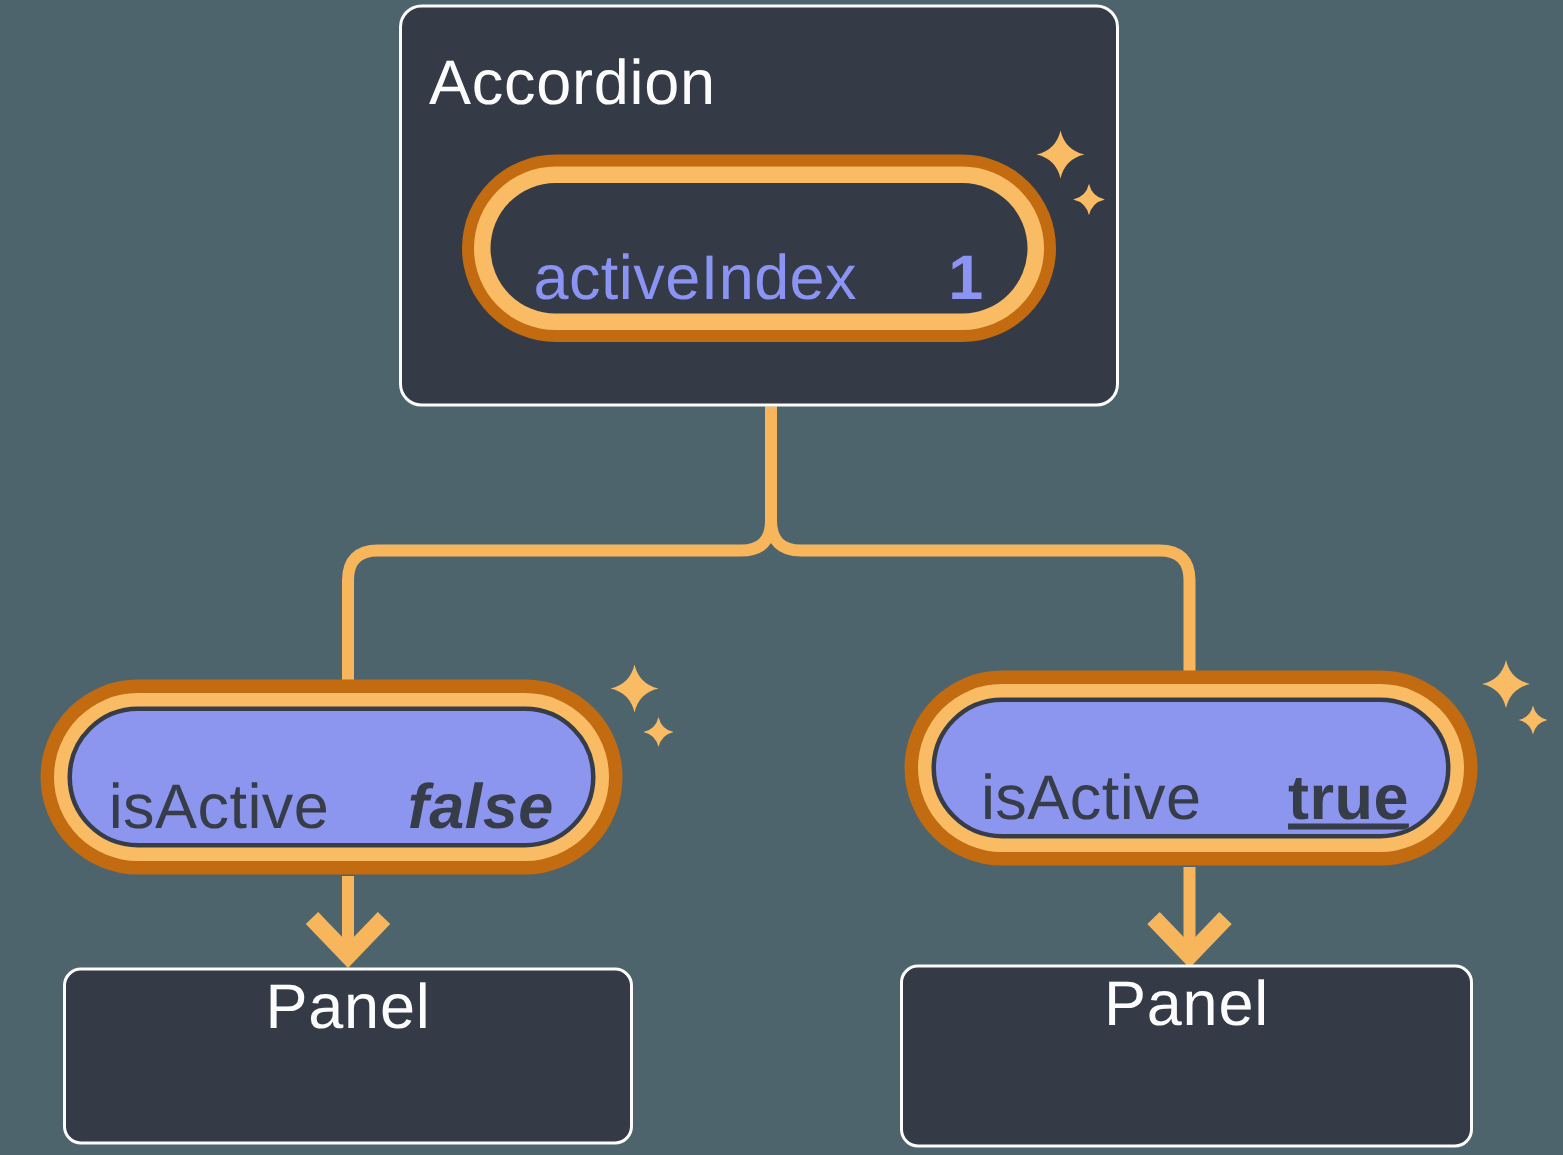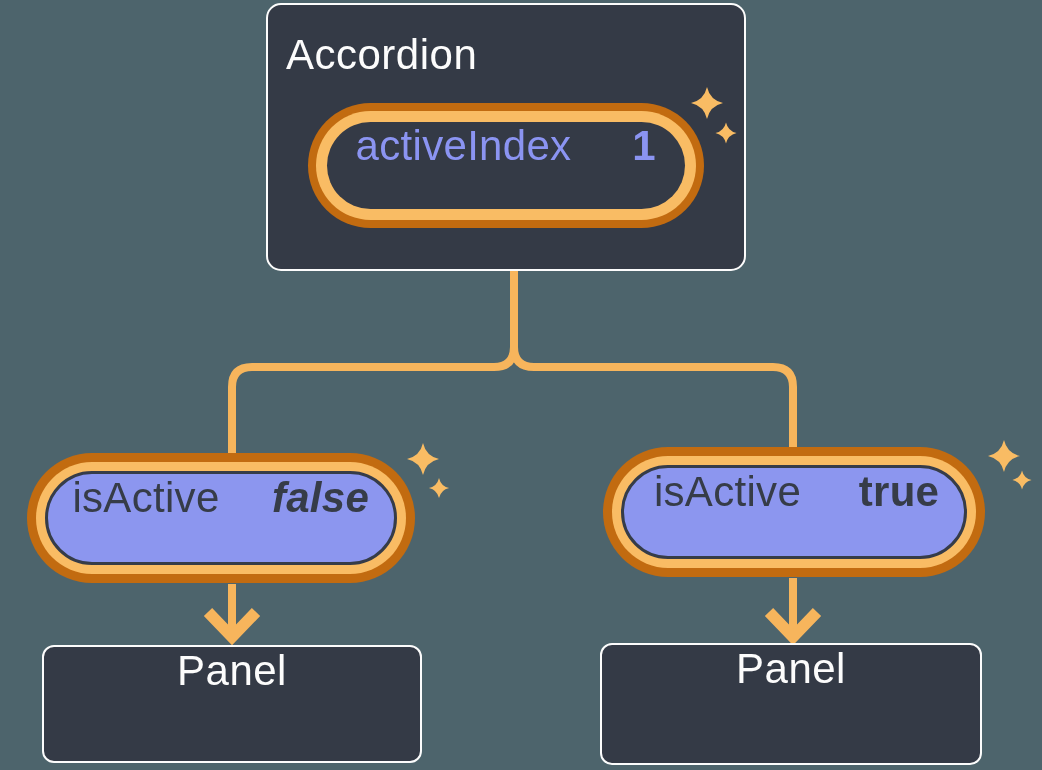--- a/index.html
+++ b/index.html
@@ -50,21 +50,21 @@
     position:absolute;z-index:2;box-sizing:border-box;
     background:var(--c-ring_outer);border-radius:999px;
   }
   .pill-mid{
     width:100%;height:100%;box-sizing:border-box;
     background:var(--c-ring_inner);border-radius:999px;
   }
   .pill-inner{
     width:100%;height:100%;box-sizing:border-box;
     border-radius:999px;overflow:hidden;
-    display:flex;align-items:flex-start;
+    display:flex;align-items:flex-end;
   }
   .state-pill{left:308px;top:103px;width:396px;height:125px;padding:8px;}
   .state-pill .pill-mid{padding:11px;}
   .state-pill .pill-inner{background:var(--c-node_fill);}
   .prop-pill{padding:9px;}
   .prop-pill .pill-mid{padding:9px;}
   .prop-pill .pill-inner{background:var(--c-purple_fill);border:3px solid var(--c-dark_text);}
   .prop-pill-left{left:27px;top:453px;width:388px;height:130px;}
   .prop-pill-right{left:603px;top:447px;width:382px;height:130px;}
 
@@ -117,21 +117,21 @@
         <div class="cell dark-text bold" style="flex:0 0 147px;font-style:italic;">false</div>
       </div>
     </div>
   </div>
 
   <div class="pill prop-pill prop-pill-right">
     <div class="pill-mid">
       <div class="pill-inner">
         <div class="cell cell-label dark-text">isActive</div>
         <div class="divider divider-dark"></div>
-        <div class="cell dark-text bold" style="flex:0 0 130px;">true</div>
+        <div class="cell dark-text bold" style="flex:0 0 130px;text-decoration:underline;">true</div>
       </div>
     </div>
   </div>
 
   <div class="node panel panel-left">
     <span>Panel</span>
   </div>
 
   <div class="node panel panel-right">
     <span>Panel</span>

